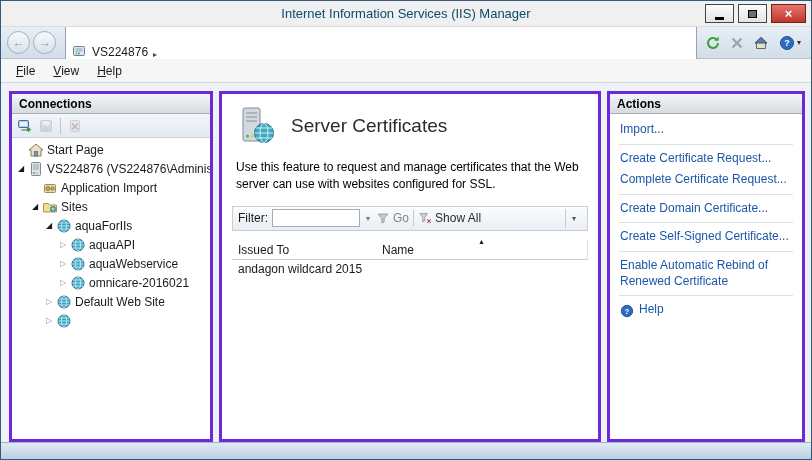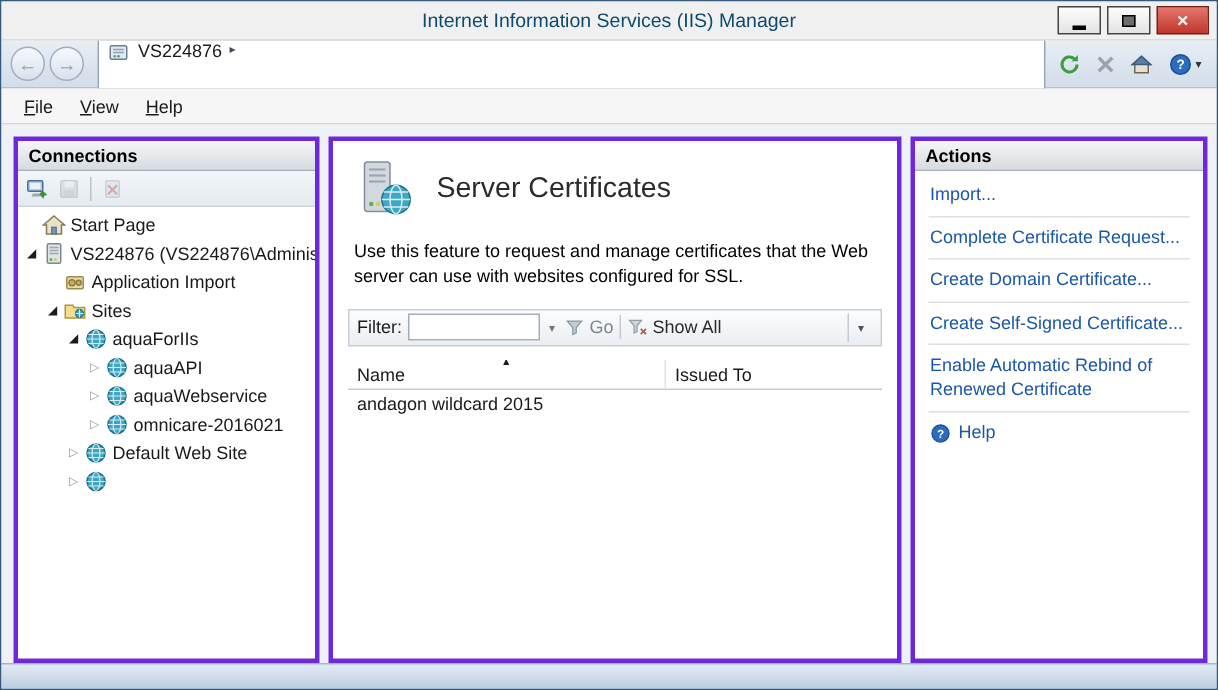--- a/index.html
+++ b/index.html
@@ -12,21 +12,21 @@
   .title{position:absolute;left:0;right:0;top:5px;text-align:center;font-size:13px;color:#0c4a6e}
   .winbtns{position:absolute;right:5px;top:3px;display:flex;gap:4px}
   .winbtn{width:29px;height:19px;border:1px solid #454545;background:linear-gradient(#fdfdfd,#e3e3e3);display:flex;align-items:center;justify-content:center;cursor:pointer}
   .winbtn.close{width:35px;background:linear-gradient(#e4766c,#c0372c);border-color:#741f17;color:#fff;font-size:13px;font-weight:bold;line-height:1}
   .glyph-min{width:9px;height:3px;background:#000;margin-top:9px}
   .glyph-max{width:9px;height:8px;border:1px solid #000;background:#6d6d6d}
 
   
   .addressbar{height:32px;flex:0 0 auto;background:linear-gradient(#e7eef5,#d2dde8);border-bottom:1px solid #b3c1cf;display:flex;align-items:center;padding:0 6px}
   .navbtn{width:23px;height:23px;border-radius:50%;border:1px solid #9db0c2;background:linear-gradient(#f6f9fb,#d8e2ec);color:#8aa0b5;display:flex;align-items:center;justify-content:center;font-size:13px;margin-right:3px;cursor:pointer}
-  .breadcrumb{flex:1;height:34px;background:#fff;border:1px solid #93a3b4;display:flex;align-items:flex-start;padding:0 5px;margin:0 6px}
+  .breadcrumb{flex:1;height:34px;background:#fff;border:1px solid #93a3b4;display:flex;align-items:flex-end;padding:0 5px;margin:0 6px}
   .crumb-icon{width:16px;height:16px}
   .crumb-text{margin:0 5px;font-size:12px}
   .crumb-arrow{font-size:8px;color:#3d4a57;margin-top:1px}
   .abtns{display:flex;align-items:center;gap:4px}
   .iconbtn{width:20px;height:20px;display:flex;align-items:center;justify-content:center;cursor:pointer}
   .iconbtn.help{width:30px;gap:2px}
   .caret{font-size:8px;color:#333}
   .svg16{width:16px;height:16px;display:inline-block}
   .svg16 svg,.svg14 svg,.crumb-icon svg,.tree-icon svg,.tbtn svg,.action-icon svg,.feature-icon svg{width:100%;height:100%;display:block}
   .svg14{width:14px;height:14px;display:inline-block}
@@ -364,39 +364,42 @@
             </span>
           <span>Show All</span>
         </span>
         <span class="spacer"></span>
         <span class="group-dd">
             <span>▾</span>
           </span>
       </div>
       <div class="list">
         <div class="list-header">
+            <div class="col col-1"><span>Issued To</span></div>
             <div class="col col-0"><span>Name</span><span class="sort-arrow">▲</span></div>
-            <div class="col col-1"><span>Issued To</span></div>
           </div>
         <div class="list-body">
             <div class="list-row">
               <div class="cell col-0">andagon wildcard 2015</div>
             </div>
           </div>
       </div>
     </div>
 
     <div class="panel actions">
       <div class="panel-header">Actions</div>
       <div class="actions-list">
           <div class="action-link">
             <span>Import...</span>
           </div>
           <div class="action-sep"></div>
           <div class="action-link">
+            <span>Create Certificate Request...</span>
+          </div>
+          <div class="action-link">
             <span>Complete Certificate Request...</span>
           </div>
           <div class="action-sep"></div>
           <div class="action-link">
             <span>Create Domain Certificate...</span>
           </div>
           <div class="action-sep"></div>
           <div class="action-link">
             <span>Create Self-Signed Certificate...</span>
           </div>

